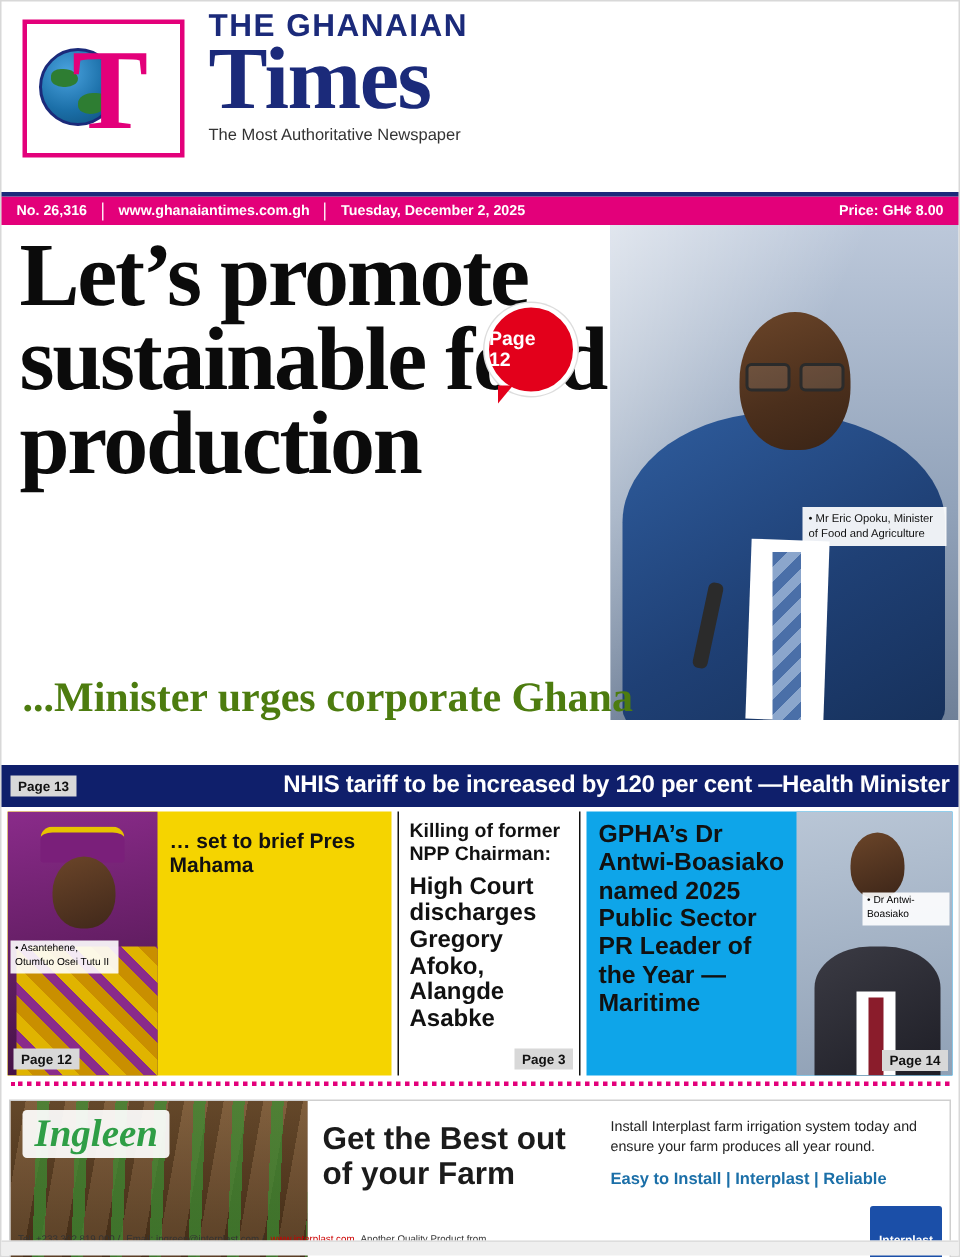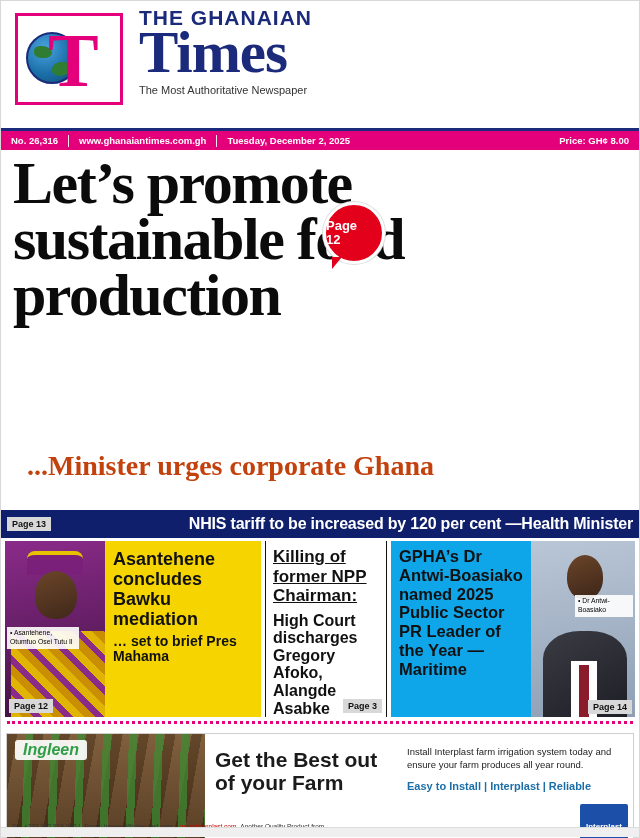--- a/index.html
+++ b/index.html
@@ -204,22 +204,21 @@
     color: #0b0b0b;
     letter-spacing: -1.5px;
   }
   .subhead {
     position: absolute;
     left: 14px; top: 300px;
     width: 600px;
     font-family: "Liberation Serif", serif;
     font-weight: bold;
     font-size: 28px;
-    color: #c2410c;
-    margin-left: 12px;
+    color: #4d7c0f;
   }
   .page-bubble {
     position: absolute;
     left: 322px; top: 52px;
     width: 62px; height: 62px;
     border-radius: 50%;
     background: #e3001b;
     color: #fff;
     font-family: "Liberation Sans", sans-serif;
     font-weight: bold;
@@ -344,22 +343,21 @@
   .col-b {
     width: 122px;
     background: #fff;
     border-left: 1px solid #111;
     border-right: 1px solid #111;
     padding: 6px 6px 6px 7px;
     font-family: "Liberation Sans", sans-serif;
   }
   .col-b-kicker {
     font-weight: bold;
-    font-size: 17px;
-    text-decoration: underline;
+    font-size: 13px;
     line-height: 1.15;
     color: #111;
   }
   .col-b-head {
     font-weight: bold;
     font-size: 16px;
     line-height: 1.1;
     margin-top: 6px;
     color: #111;
   }
@@ -448,24 +446,24 @@
   }
   .ad-greens {
     position: absolute; inset: 0;
     background:
       repeating-linear-gradient(92deg, rgba(60,140,50,.0) 0 18px, rgba(60,140,50,.85) 18px 26px);
     opacity: .85;
   }
   .ad-logo {
     position: absolute;
     left: 8px; top: 6px;
-    font-family: Liberation Sans, sans-serif;
+    font-family: Liberation Serif, serif;
     font-weight: bold;
     font-style: italic;
-    font-size: 16px;
+    font-size: 26px;
     color: #2f9e46;
     background: rgba(255,255,255,.92);
     padding: 1px 8px;
     border-radius: 3px;
   }
   .ad-mid {
     width: 196px;
     padding: 14px 8px 8px 10px;
     font-family: "Liberation Sans", sans-serif;
     font-weight: bold;
@@ -537,20 +535,30 @@
     <div class="cell">No. 26,316</div>
     <div class="sep"></div>
     <div class="cell">www.ghanaiantimes.com.gh</div>
     <div class="sep"></div>
     <div class="cell">Tuesday, December 2, 2025</div>
     <div class="spacer"></div>
     <div class="cell">Price: GH¢ 8.00</div>
   </div>
 
   <div class="lead">
+    <div class="lead-photo">
+      <div class="photo-bg"></div>
+      <div class="man-suit"></div>
+      <div class="shirt"></div>
+      <div class="tie"></div>
+      <div class="head"></div>
+      <div class="glasses"></div>
+      <div class="mic"></div>
+      <div class="photo-caption">• Mr Eric Opoku, Minister of Food and Agriculture</div>
+    </div>
     <div class="headline">Let’s promote sustainable food production</div>
     <div class="page-bubble">
       <span>Page</span>
       <span>12</span>
     </div>
     <div class="subhead">...Minister urges corporate Ghana</div>
   </div>
 
   <div class="banner">
     <div class="pagetag">Page 13</div>
@@ -560,21 +568,20 @@
   <div class="cols">
 
     <div class="col col-a">
       <div class="chief-photo">
         <div class="chief-crown"></div>
         <div class="chief-face"></div>
         <div class="chief-cloth"></div>
         <div class="chief-caption">• Asantehene, Otumfuo Osei Tutu II</div>
       </div>
       <div class="col-a-text">
-        <div>Asantehene concludes Bawku mediation</div>
         <div class="col-a-sub">… set to brief Pres Mahama</div>
       </div>
       <div class="tag-dark tag-a">Page 12</div>
     </div>
 
     <div class="col col-b">
       <div class="col-b-kicker">Killing of former NPP Chairman:</div>
       <div class="col-b-head">High Court discharges Gregory Afoko, Alangde Asabke</div>
       <div class="tag-dark tag-b">Page 3</div>
     </div>

